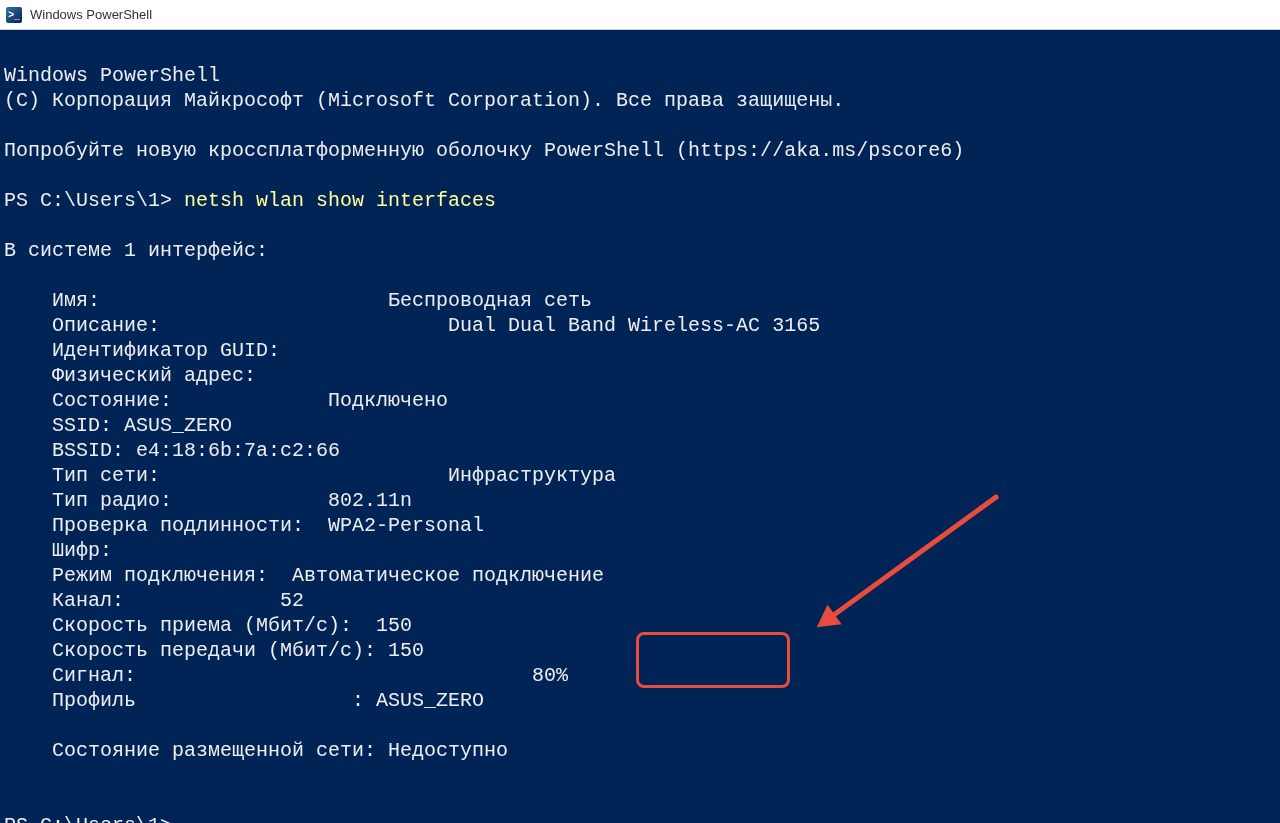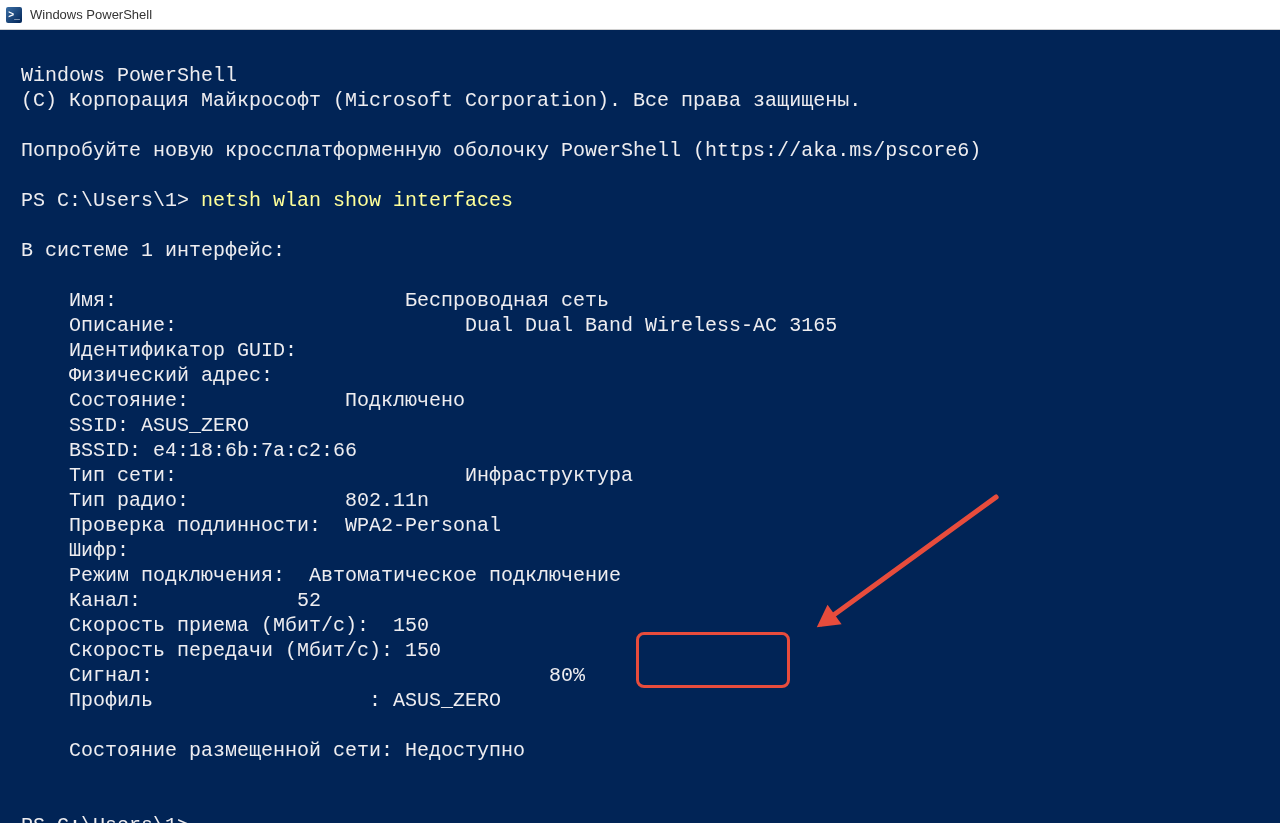--- a/index.html
+++ b/index.html
@@ -21,21 +21,21 @@
     background: linear-gradient(135deg,#3a6ea5,#012456);
     display:flex;align-items:center;justify-content:center;
     color:#fff;font-weight:bold;font-size:10px;
     border-radius:2px;
   }
   .terminal {
     background: #012456;
     color: #eeedf0;
     width: 100%;
     height: calc(100% - 30px);
-    padding: 8px 4px 4px 21px;
+    padding: 8px 4px 4px 4px;
     font-size: 20px;
     line-height: 1.25;
     white-space: pre;
     position: relative;
   }
   .cmd { color: #ffff99; }
   .annot-wrap { position: absolute; inset: 0; pointer-events: none; }
   .annot-box {
     position:absolute;
     border: 3px solid #e74c3c;

